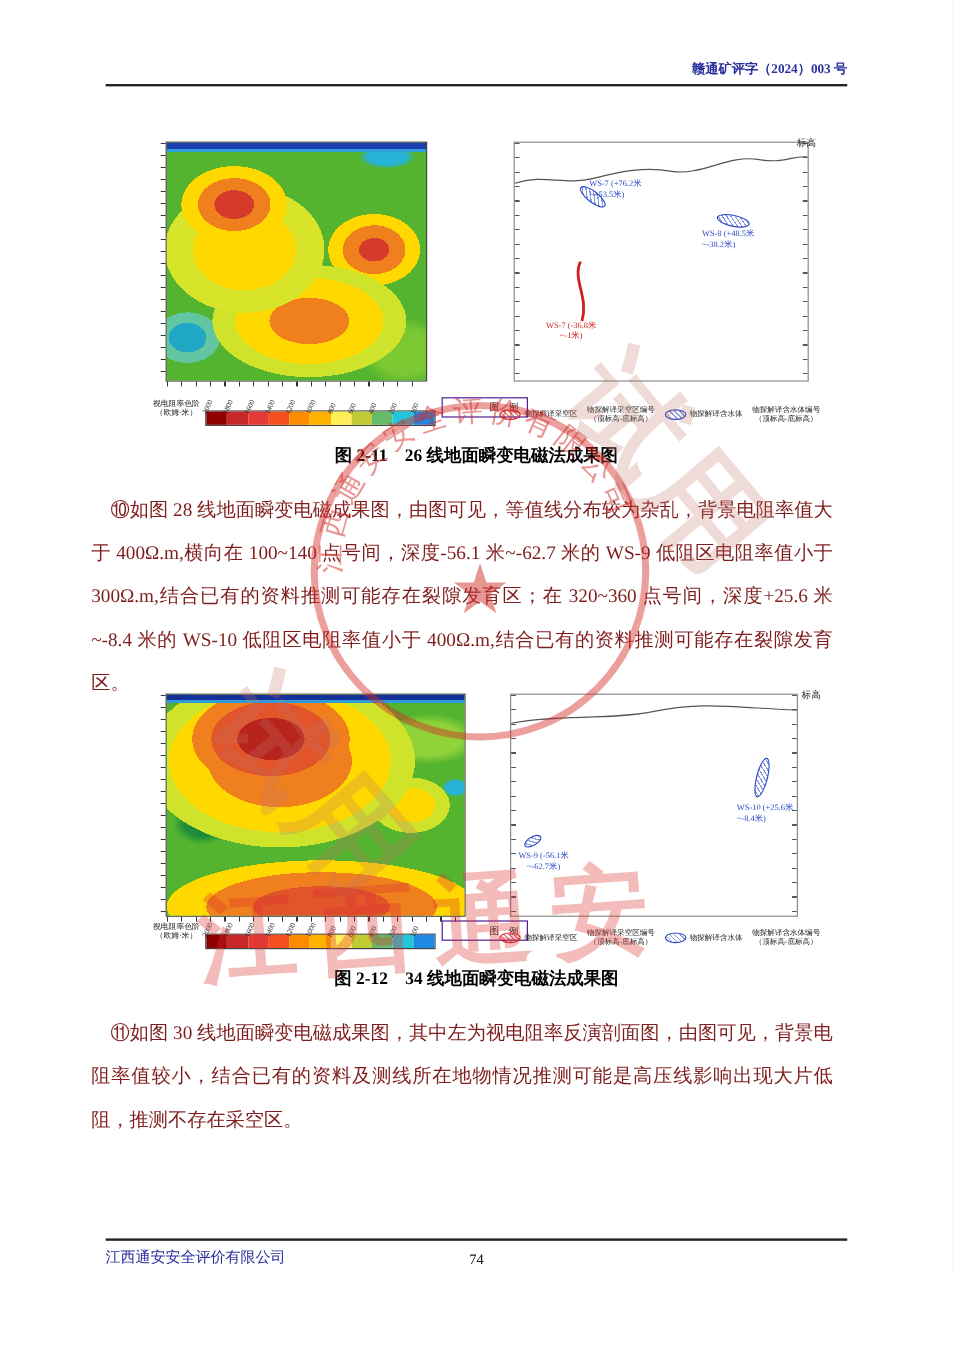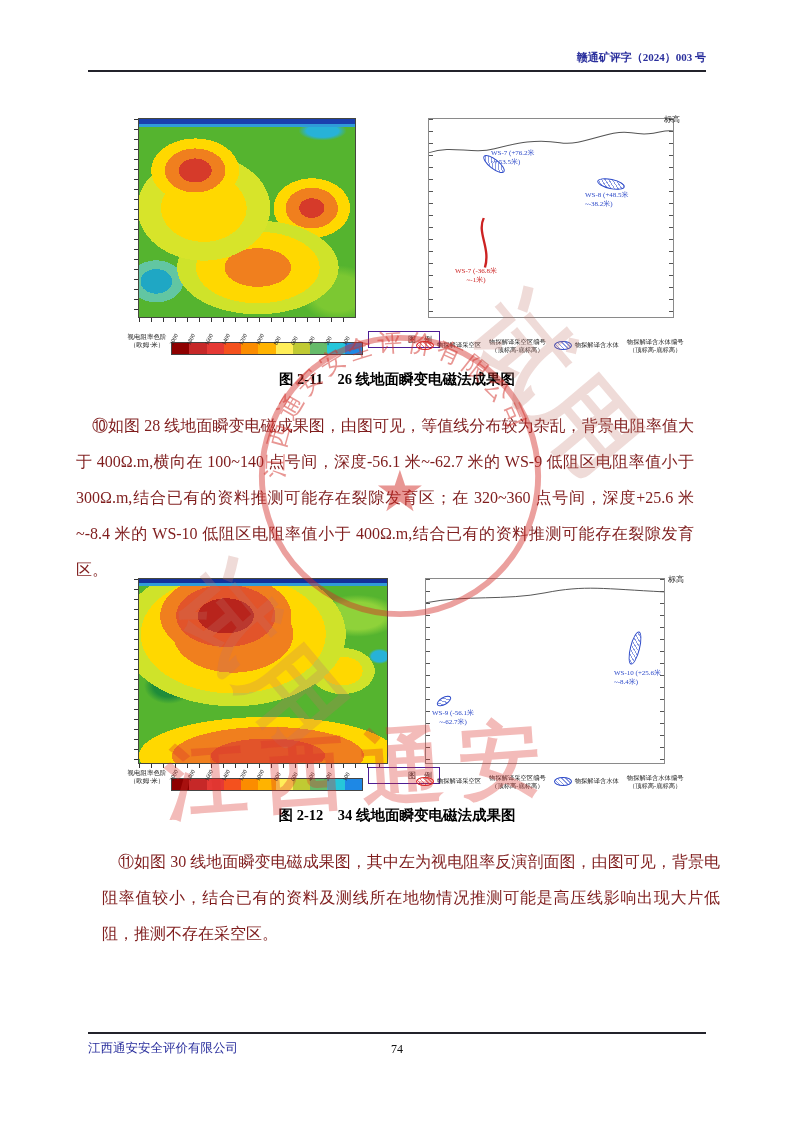--- a/index.html
+++ b/index.html
@@ -269,21 +269,21 @@
         </div>
         <div class="lg-item twoline">
           <span class="lg-tx">物探解译含水体编号</span>
           <span class="lg-sub">（顶标高-底标高）</span>
         </div>
       </div>
   </div>
 
   <div class="caption" style="top:806px;">图 2-12　34 线地面瞬变电磁法成果图</div>
 
-  <p class="body-p" style="top:828px;margin-left:26px;">⑪如图 30 线地面瞬变电磁成果图，其中左为视电阻率反演剖面图，由图可见，背景电阻率值较小，结合已有的资料及测线所在地物情况推测可能是高压线影响出现大片低阻，推测不存在采空区。</p>
+  <p class="body-p" style="top:828px;">⑪如图 30 线地面瞬变电磁成果图，其中左为视电阻率反演剖面图，由图可见，背景电阻率值较小，结合已有的资料及测线所在地物情况推测可能是高压线影响出现大片低阻，推测不存在采空区。</p>
 
   <div class="ftr-rule"></div>
   <div class="ftr-company">江西通安安全评价有限公司</div>
   <div class="ftr-page">74</div>
 
   <svg class="wm stamp" viewBox="0 0 300 300">
     <circle cx="150" cy="150" r="140" fill="none" stroke="rgba(210,45,40,0.45)" stroke-width="6"></circle>
     <path id="sealArc" d="M38,178 A118,118 0 1,1 262,178" fill="none"></path>
     <text font-size="25" fill="rgba(210,45,40,0.5)" letter-spacing="4" font-family="Liberation Sans, DejaVu Sans, sans-serif">
       <textPath href="#sealArc" startOffset="6%">江西通安安全评价有限公司</textPath>

